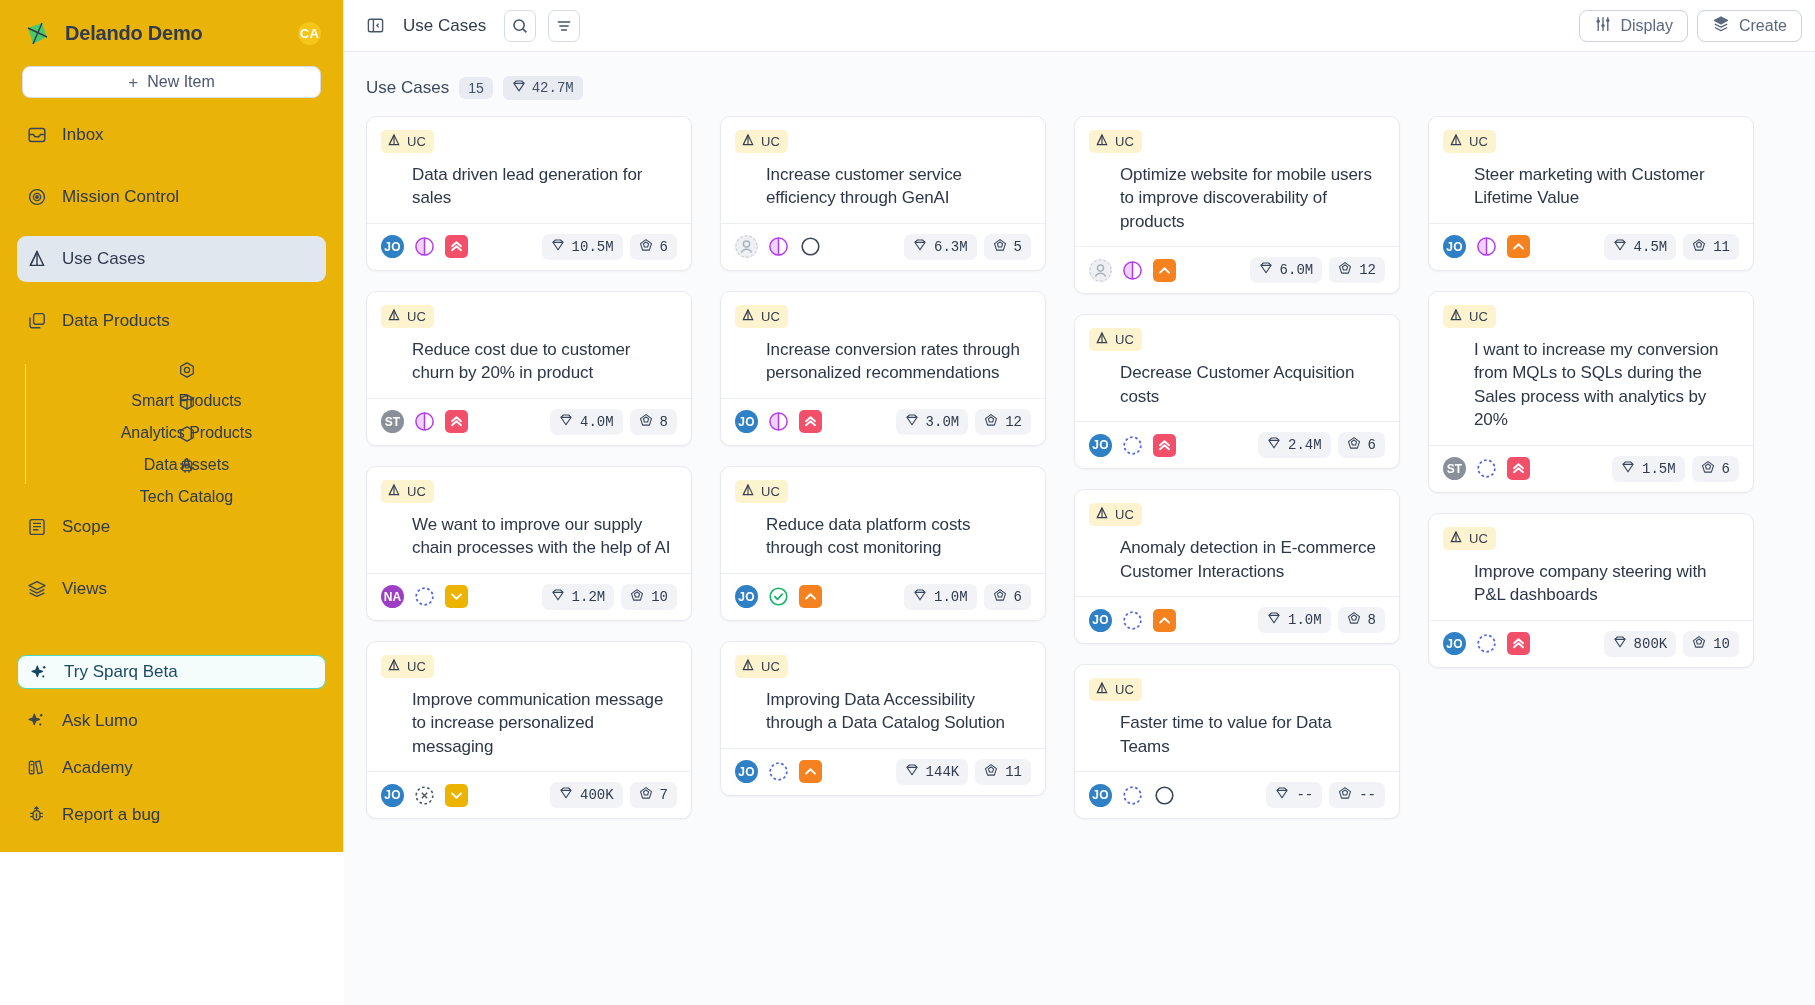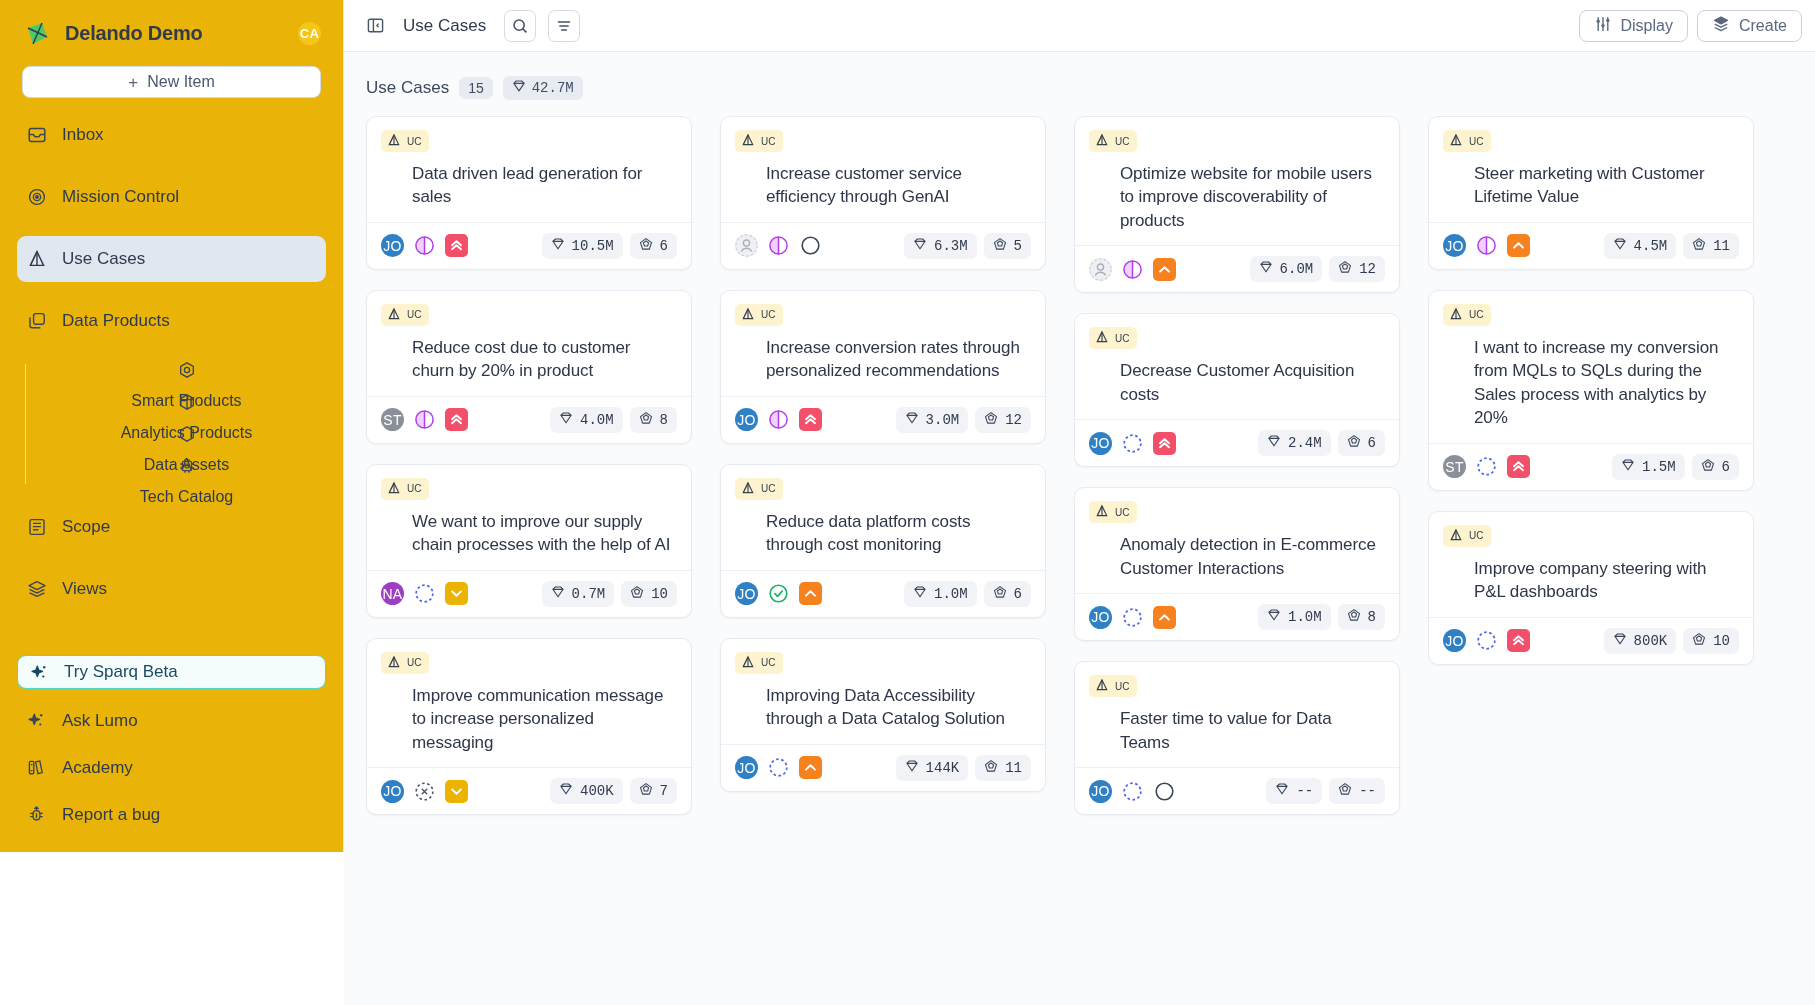--- a/index.html
+++ b/index.html
@@ -117,38 +117,38 @@
   .column { flex: 0 0 326px; display: flex; flex-direction: column; gap: 20px; }
 
   .card {
     background: #fff; border: 1px solid #e7ebf1; border-radius: 10px;
     box-shadow: 0 1px 2px rgba(30,40,60,.05);
     padding: 13px 14px 10px 14px; cursor: pointer;
   }
   .uc-tag {
     display: inline-flex; align-items: center; gap: 6px;
     background: #fdf3cf; border-radius: 5px; padding: 3px 8px 3px 6px;
-    font-size: 10px; color: #35404f;
+    font-size: 13px; color: #35404f;
   }
   .card-title {
     margin-top: 10px; font-size: 17px; line-height: 1.38; color: #2d3748;
     letter-spacing: -0.1px;
     margin-left: 31px;
   }
   .card-divider { height: 1px; background: #eceff4; margin: 13px -14px 0 -14px; }
   .card-foot {
     display: flex; align-items: center; margin-top: 10px; gap: 9px;
   }
   .foot-left { display: flex; align-items: center; gap: 9px; }
   .foot-right { margin-left: auto; display: flex; align-items: center; gap: 7px; justify-content: flex-end; }
 
   .av {
     width: 23px; height: 23px; border-radius: 50%;
     display: flex; align-items: center; justify-content: center;
-    color: #fff; font-size: 14px; font-weight: 400; letter-spacing: .2px;
+    color: #fff; font-size: 12px; font-weight: 700; letter-spacing: .2px;
   }
   .av.blue { background: #2f80c4; }
   .av.gray { background: #8a9099; }
   .av.purple { background: #9c3fc4; }
   .av.none { background: #eceef1; }
 
   .statbox {
     width: 23px; height: 23px; border-radius: 5px;
     display: flex; align-items: center; justify-content: center;
   }
@@ -539,21 +539,21 @@
                   </span>
       </div>
       <div class="foot-right">
         <span class="metric">
           <span>
             <svg width="14" height="14" viewBox="0 0 14 14" fill="none" stroke="#3a465a" stroke-width="1.15" stroke-linejoin="round">
               <path d="M1.9 4.3h10.2L7 11.8Z"></path>
                         <path d="M1.9 4.3 4.4 2h5.2l2.5 2.3"></path>
             </svg>
           </span>
-          <span class="slot-value">0.7M</span>
+          <span class="slot-value">1.2M</span>
         </span>
         <span class="metric">
           <span>
             <svg width="14" height="14" viewBox="0 0 14 14" fill="none" stroke="#3a465a" stroke-width="1.1" stroke-linejoin="round">
               <path d="M7 1.6 L12.5 5.6 L10.4 12.1 H3.6 L1.5 5.6 Z"></path>
               <path d="M7 4.0 L9.6 5.9 L8.6 9.0 H5.4 L4.4 5.9 Z"></path>
             </svg>
           </span>
           <span class="slot-count">10</span>
         </span>

